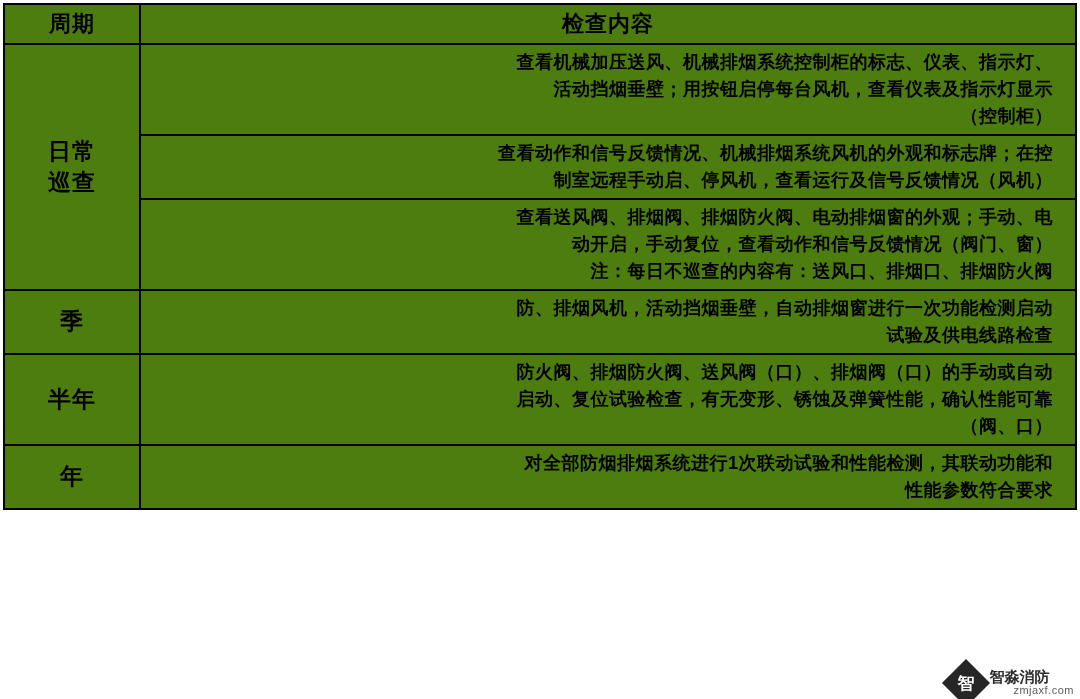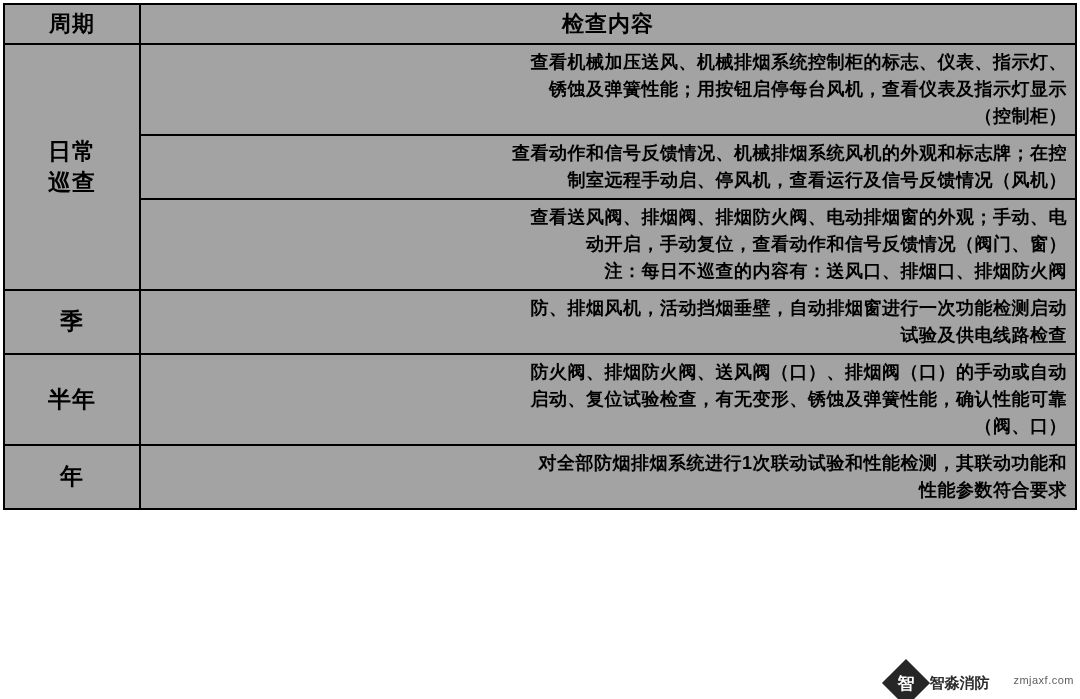--- a/index.html
+++ b/index.html
@@ -21,23 +21,23 @@
   }
   table.insp {
     border-collapse: collapse;
     width: 1074px;
     margin: 3px 0 0 3px;
     table-layout: fixed;
     background: #ffe400;
   }
   table.insp td, table.insp th {
     border: 2px solid #000000;
-    background: #a3a3a3;
+    background: #4d7c0f;
     vertical-align: middle;
-    padding: 4px 8px;
+    padding: 4px 22px;
     font-weight: bold;
     color: #000000;
   }
   .col-period { width: 136px; }
   .hdr {
     text-align: center;
     font-size: 22px;
     padding: 7px 8px;
     letter-spacing: 1px;
   }
@@ -76,21 +76,21 @@
   }
   .wm-badge span {
     transform: rotate(-45deg);
     color: #ffffff;
     font-size: 17px;
     font-weight: bold;
     font-family: "Liberation Serif", serif;
   }
   .wm-text {
     display: flex;
-    flex-direction: row;
+    flex-direction: column;
     line-height: 1.05;
   }
   .wm-title {
     font-size: 15px;
     color: #222222;
     font-weight: bold;
   }
   .wm-sub {
     font-size: 11px;
     color: #555555;
@@ -114,21 +114,21 @@
         <th class="hdr">检查内容</th>
       </tr>
 
       <tr>
         <td class="period-cell" rowspan="3">
 
           <div>日常<br>巡查</div>
         </td>
         <td class="content-cell">
           <span class="line">查看机械加压送风、机械排烟系统控制柜的标志、仪表、指示灯、</span>
-          <span class="line">锈蚀及弹簧性能；用按钮启停每台风机，查看仪表及指示灯显示</span>
+          <span class="line">活动挡烟垂壁；用按钮启停每台风机，查看仪表及指示灯显示</span>
           <span class="line">（控制柜）</span>
         </td>
       </tr>
       <tr>
         <td class="content-cell cell-pad-lg">
           <span class="line">查看动作和信号反馈情况、机械排烟系统风机的外观和标志牌；在控</span>
           <span class="line">制室远程手动启、停风机，查看运行及信号反馈情况（风机）</span>
         </td>
       </tr>
       <tr>

